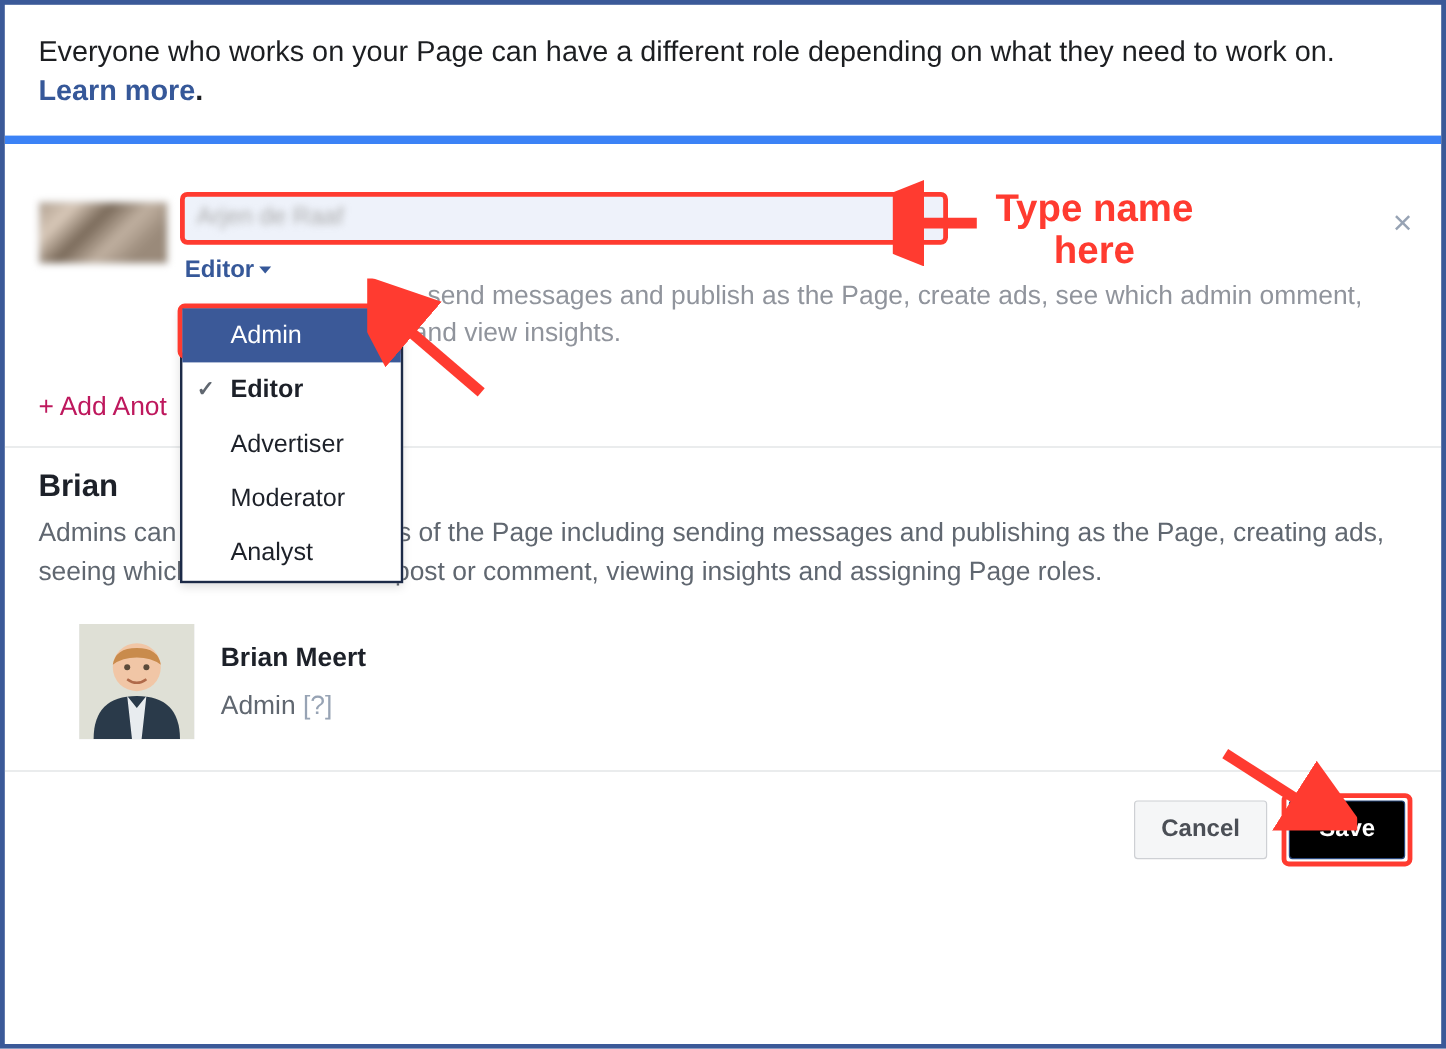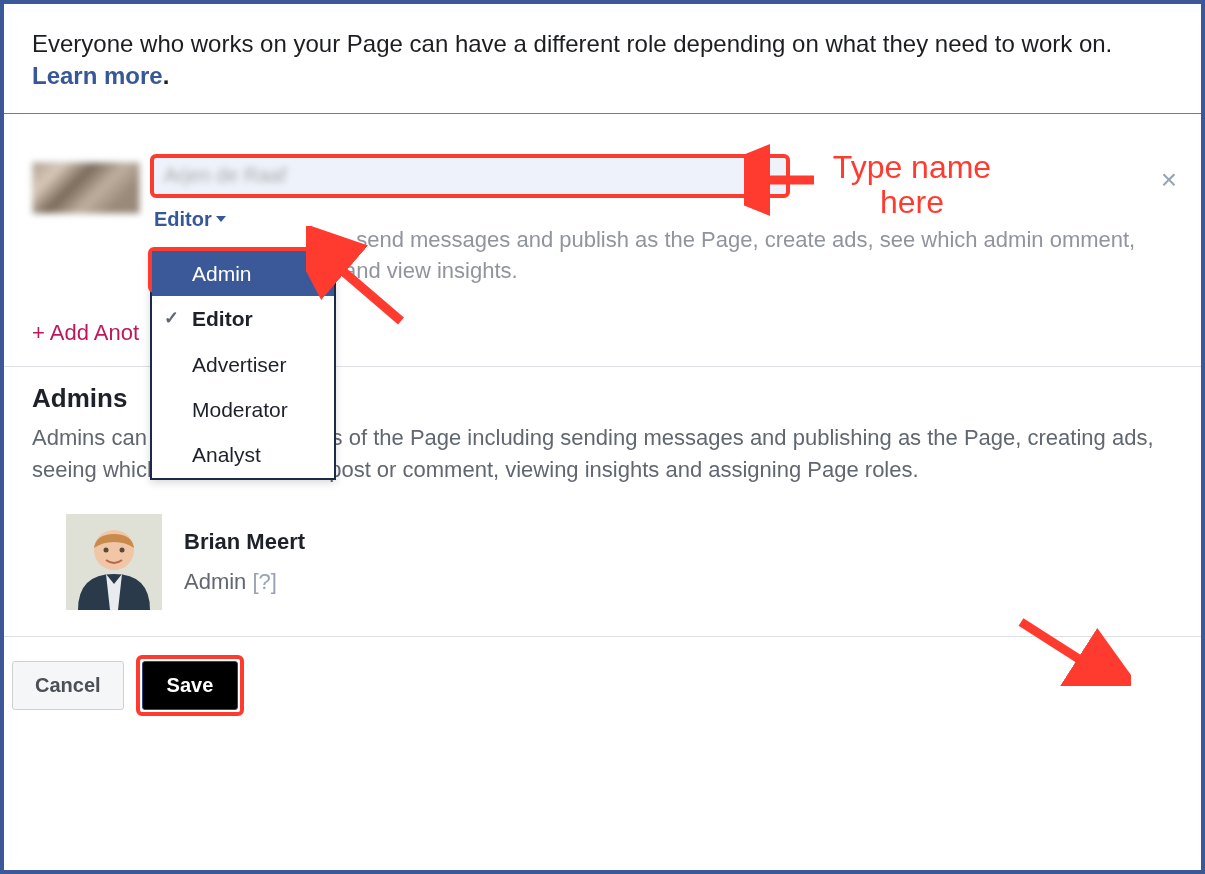--- a/index.html
+++ b/index.html
@@ -16,21 +16,21 @@
     border: 4px solid #3b5998;
     background: #fff;
     position: relative;
     overflow: hidden;
   }
   .header-text {
     padding: 24px 28px 20px 28px;
     font-size: 24px;
     color: #1c1e21;
     line-height: 1.35;
-    border-bottom: 1px solid #3b82f6;
+    border-bottom: 7px solid #3b82f6;
   }
   .header-text a {
     color: #365899;
     font-weight: bold;
     text-decoration: none;
   }
   .header-text .period {
     color: #1c1e21;
     font-weight: bold;
   }
@@ -197,23 +197,23 @@
     color: #606770;
     margin-top: 14px;
   }
   .admin-info .q {
     color: #97a3b4;
   }
 
   
   .footer {
     position: relative;
-    padding: 18px 8px;
+    padding: 18px 24px;
     display: flex;
-    justify-content: flex-start;
+    justify-content: flex-end;
     gap: 0;
     align-items: center;
   }
   .btn-cancel {
     border: 1px solid #ced0d4;
     background: #f5f6f7;
     color: #4b4f56;
     font-size: 20px;
     font-weight: 600;
     padding: 12px 22px;
@@ -240,21 +240,21 @@
   }
 
   
   .annot {
     position: absolute;
     z-index: 30;
     pointer-events: none;
   }
   .annot-text {
     color: #ff3b30;
-    font-weight: 400;
+    font-weight: 700;
     font-size: 32px;
     line-height: 1.1;
     text-shadow: 1px 1px 0 #fff, -1px 1px 0 #fff, 1px -1px 0 #fff, -1px -1px 0 #fff;
     text-align: center;
   }
 </style>
 </head>
 <body>
 
 <div class="frame">
@@ -318,21 +318,21 @@
       <defs>
         <marker id="ah2" markerWidth="12" markerHeight="12" refX="2" refY="4" orient="auto">
           <polygon points="0 0, 10 4, 0 8" fill="#ff3b30"></polygon>
         </marker>
       </defs>
       <line x1="95" y1="95" x2="25" y2="35" stroke="#ff3b30" stroke-width="9" marker-end="url(#ah2)"></line>
     </svg>
   </div>
 
   <div class="admins-section">
-    <h2>Admins</h2>
+    <h2>Brian</h2>
     <p>Admins can manage all aspects of the Page including sending messages and publishing as the Page, creating ads, seeing which admin created a post or comment, viewing insights and assigning Page roles.</p>
 
     <div class="admin-row">
       <div class="admin-avatar">
         <svg viewBox="0 0 96 96" width="96" height="96">
           <rect width="96" height="96" fill="#dfe0d6"></rect>
           <circle cx="48" cy="36" r="20" fill="#f1c6a6"></circle>
           <path d="M48 20 q-18 0 -20 14 q8 -6 20 -6 q12 0 20 6 q-2 -14 -20 -14" fill="#c98b4c"></path>
           <circle cx="40" cy="36" r="2.5" fill="#5a4a3a"></circle>
           <circle cx="56" cy="36" r="2.5" fill="#5a4a3a"></circle>

